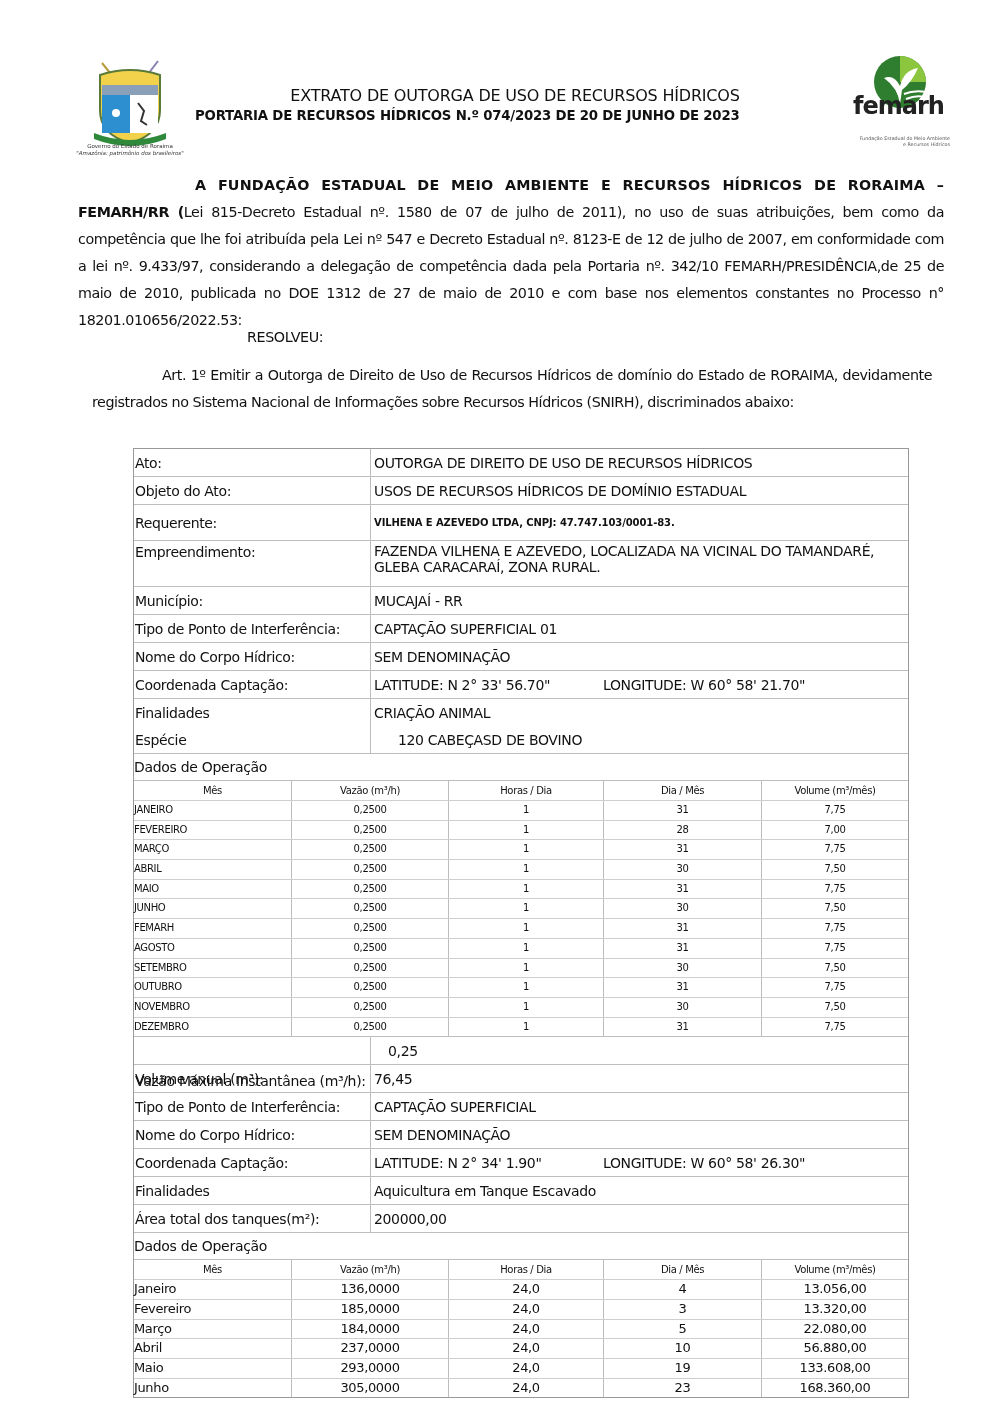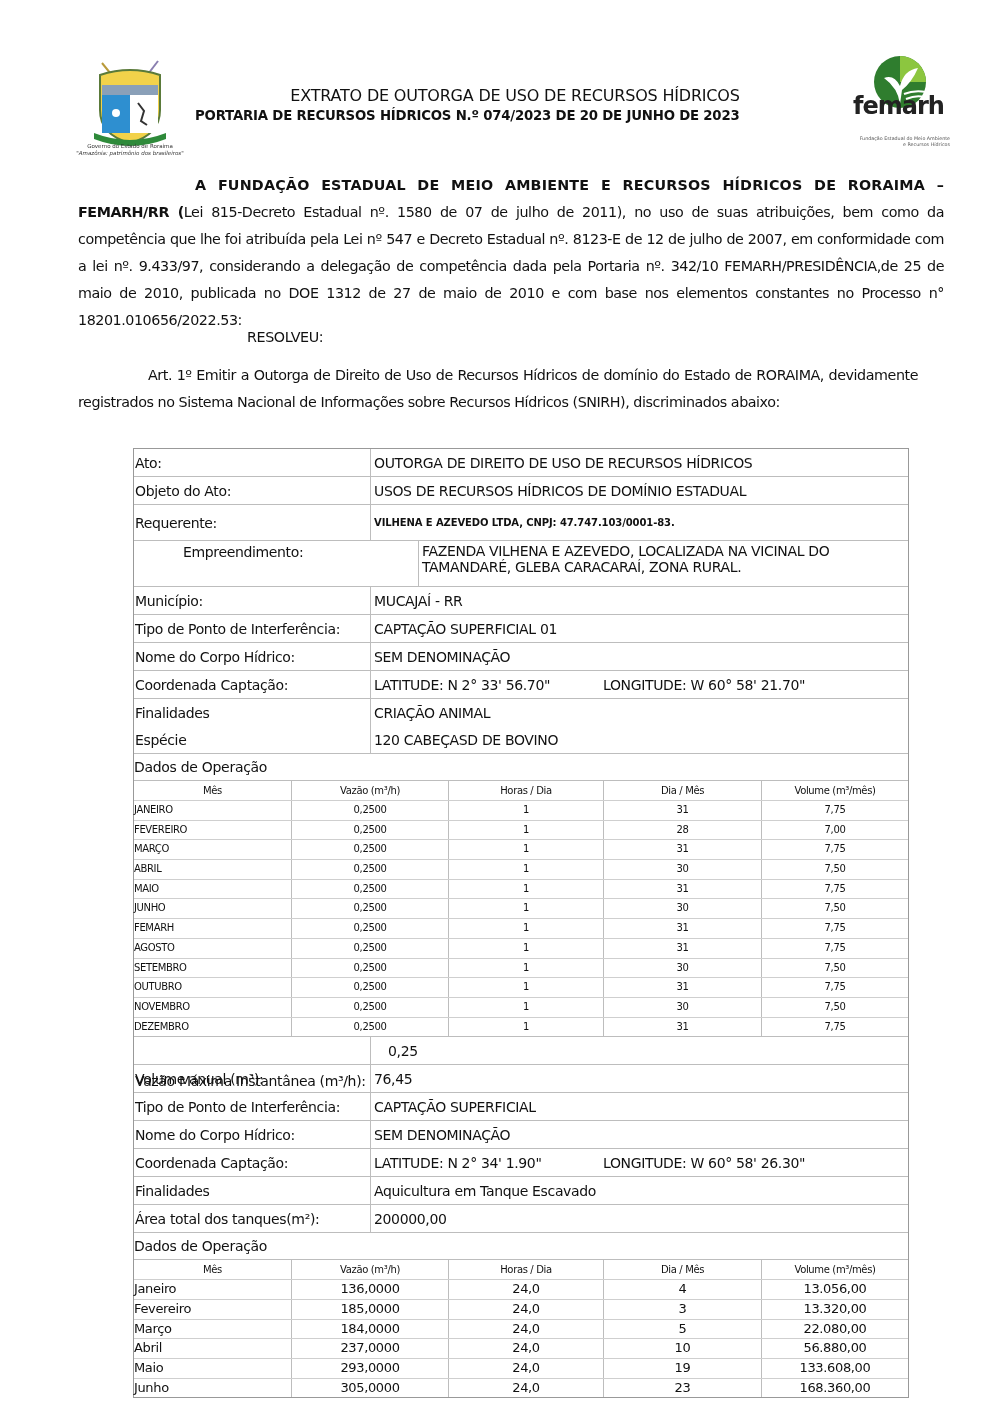--- a/index.html
+++ b/index.html
@@ -11,35 +11,35 @@
   .logo-left { left: 80px; top: 55px; width: 100px; height: 105px; }
   .logo-right { left: 850px; top: 52px; width: 100px; height: 96px; }
   .title1 { left: 230px; top: 86px; width: 570px; text-align: center; font-size: 16px; letter-spacing: -0.2px; }
   .title2 { left: 195px; top: 108px; font-size: 13.3px; font-weight: bold; letter-spacing: -0.2px; }
 
   
   .para { left: 78px; width: 866px; font-size: 14.3px; line-height: 27px; text-align: justify; letter-spacing: -0.45px; }
   .intro { top: 172px; }
   .intro .first { display:block; text-align: justify; text-align-last: justify; padding-left: 117px; font-weight: bold; letter-spacing: 0.2px; }
   .resolveu { left: 224px; top: 329px; font-size: 14.3px; letter-spacing: -0.4px; margin-left: 23px; }
-  .art { top: 362px; width: 840px; }
+  .art { top: 362px; width: 840px; margin-left: 14px; }
   .art .indent { padding-left: 70px; }
 
   
   .tbl { left: 133px; top: 448px; width: 774px; border: 1px solid #999; }
   .row { display: flex; border-top: 1px solid #bdbdbd; font-size: 14px; letter-spacing: -0.35px; }
   .row:first-child { border-top: none; }
   .lbl { width: 235px; border-right: 1px solid #bdbdbd; padding: 0 0 0 1px; display:flex; align-items:center;text-align:center; }
   .val { flex: 1; padding: 0 0 0 3px; display:flex; align-items:center; }
   .r28 { height: 27px; }
   .bold { font-weight: bold; font-size: 10px; letter-spacing: -0.1px; }
   .val .lat { width: 229px; display:inline-block; }
   .two-line { height: 45px; }
   .two-line .val { display:block; padding-top: 2px; line-height: 16px; }
-  .two-line .lbl { align-items: flex-start; padding-top: 3px; margin-left: 48px; }
+  .two-line .lbl { align-items: flex-start; padding-top: 3px; }
 
   .ops-title { height: 26px; text-align: left; font-size: 14px; line-height: 26px; border-top: 1px solid #bdbdbd; letter-spacing: -0.3px; }
   .grid-head, .grid-row { display: grid; grid-template-columns: 158px 157px 155px 158px 146px; font-size: 10px; letter-spacing: -0.35px; }
   .grid-head { border-top: 1px solid #bdbdbd; height: 19px; line-height: 19px; }
   .grid-row { height: 18.7px; line-height: 18.7px; border-top: 1px solid #cfcfcf; }
   .grid-head > div, .grid-row > div { border-right: 1px solid #bdbdbd; text-align: center; }
   .grid-head > div:last-child, .grid-row > div:last-child { border-right: none; }
   .grid-row > div:first-child { text-align: left; }
   .small .grid-row { font-size: 13px; }
 </style>
@@ -126,21 +126,21 @@
     <div class="lbl">Coordenada Captação:</div>
     <div class="val">
       <span class="lat">LATITUDE: N 2° 33' 56.70"</span>
       <span>LONGITUDE: W 60° 58' 21.70"</span>
     </div>
   </div>
   <div class="row r28">
     <div class="lbl">Finalidades</div>
     <div class="val">CRIAÇÃO ANIMAL</div>
   </div>
-  <div class="row r28" style="border-top:none;">
+  <div class="row r28" style="border-top:none;gap:24px;">
     <div class="lbl">Espécie</div>
     <div class="val">120 CABEÇASD DE BOVINO</div>
   </div>
 
   <div class="ops-title">Dados de Operação</div>
   <div class="grid-head">
     <div>Mês</div>
     <div>Vazão (m³/h)</div>
     <div>Horas / Dia</div>
     <div>Dia / Mês</div>

